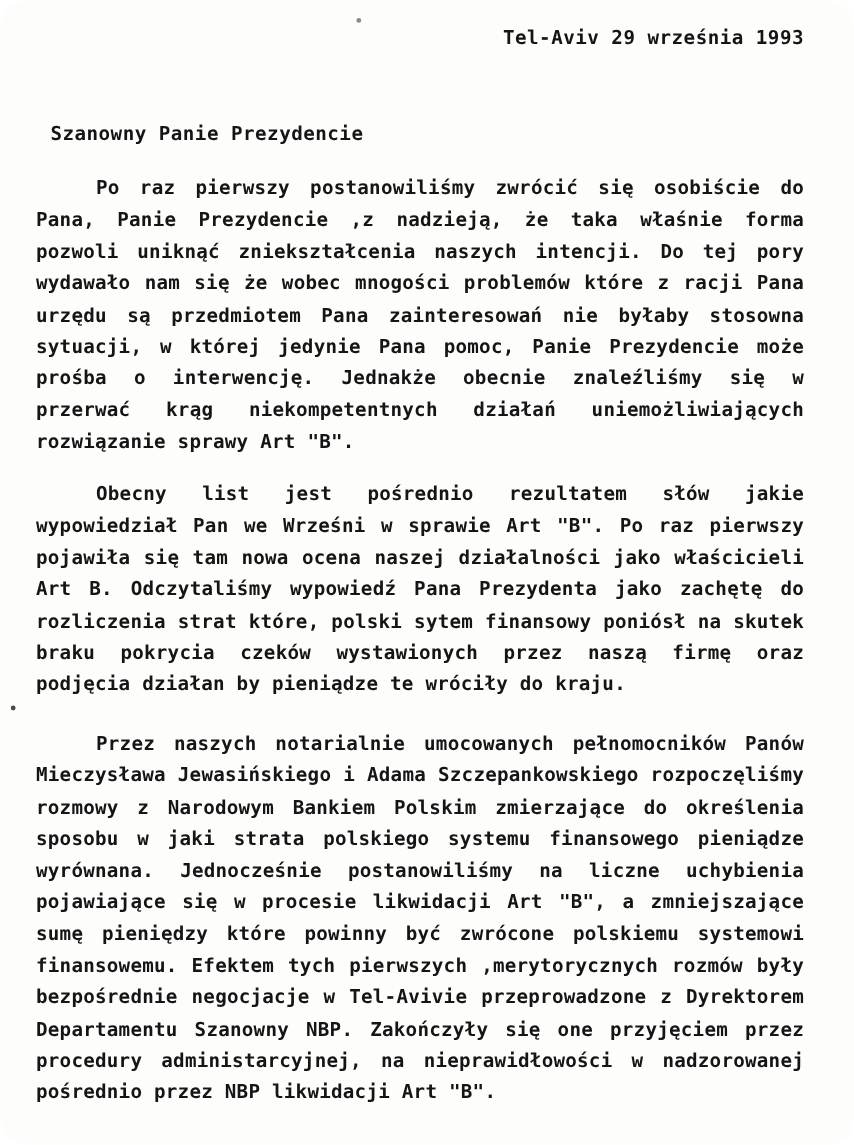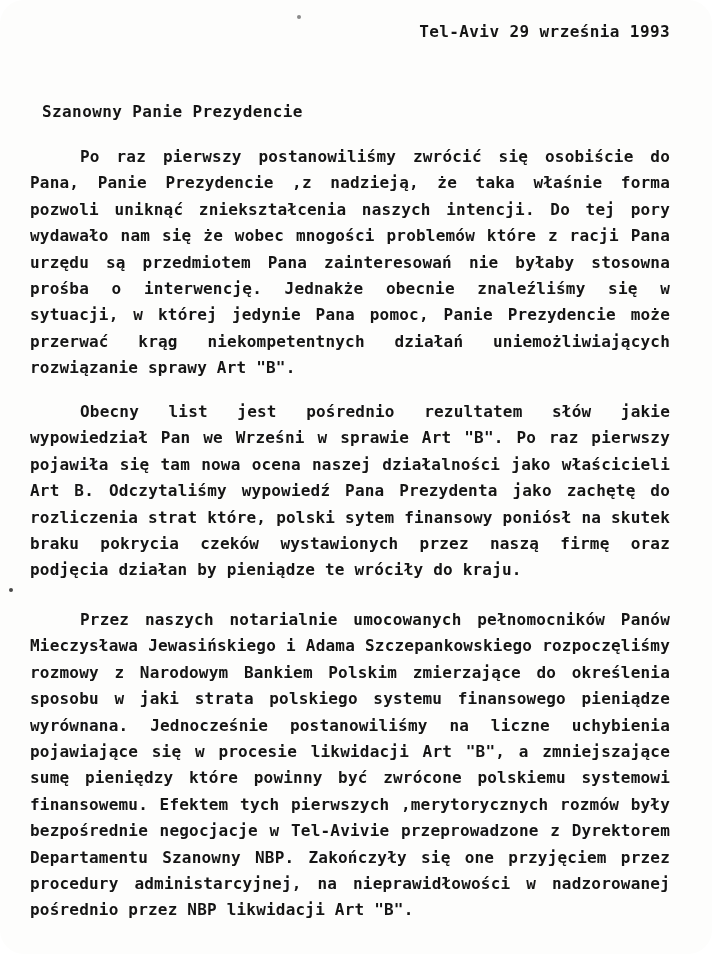--- a/index.html
+++ b/index.html
@@ -84,22 +84,22 @@
   <div class="date">Tel-Aviv 29 września 1993</div>
 
   <div class="salutation">Szanowny Panie Prezydencie</div>
 
   <div class="para p1">
     <div class="line indent">Po raz pierwszy postanowiliśmy zwrócić się osobiście do</div>
     <div class="line">Pana, Panie Prezydencie ,z nadzieją, że taka właśnie forma</div>
     <div class="line">pozwoli uniknąć zniekształcenia naszych intencji. Do tej pory</div>
     <div class="line">wydawało nam się że wobec mnogości problemów które z racji Pana</div>
     <div class="line">urzędu są przedmiotem Pana zainteresowań nie byłaby stosowna</div>
+    <div class="line">sytuacji, w której jedynie Pana pomoc, Panie Prezydencie może</div>
     <div class="line">prośba o interwencję. Jednakże obecnie znaleźliśmy się w</div>
-    <div class="line">sytuacji, w której jedynie Pana pomoc, Panie Prezydencie może</div>
     <div class="line">przerwać krąg niekompetentnych działań uniemożliwiających</div>
     <div class="line last">rozwiązanie sprawy Art "B".</div>
   </div>
 
   <div class="para p2">
     <div class="line indent">Obecny list jest pośrednio rezultatem słów jakie</div>
     <div class="line">wypowiedział Pan we Wrześni w sprawie Art "B". Po raz pierwszy</div>
     <div class="line">pojawiła się tam nowa ocena naszej działalności jako właścicieli</div>
     <div class="line">Art B. Odczytaliśmy wypowiedź Pana Prezydenta jako zachętę do</div>
     <div class="line">rozliczenia strat które, polski sytem finansowy poniósł na skutek</div>

